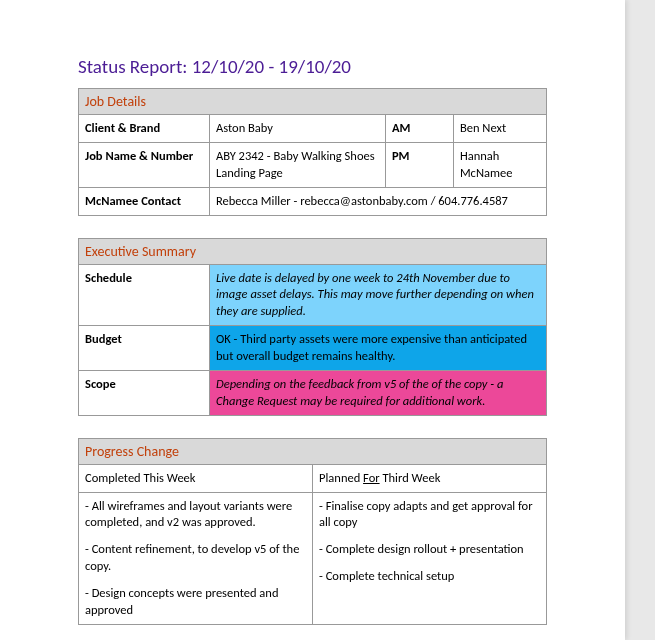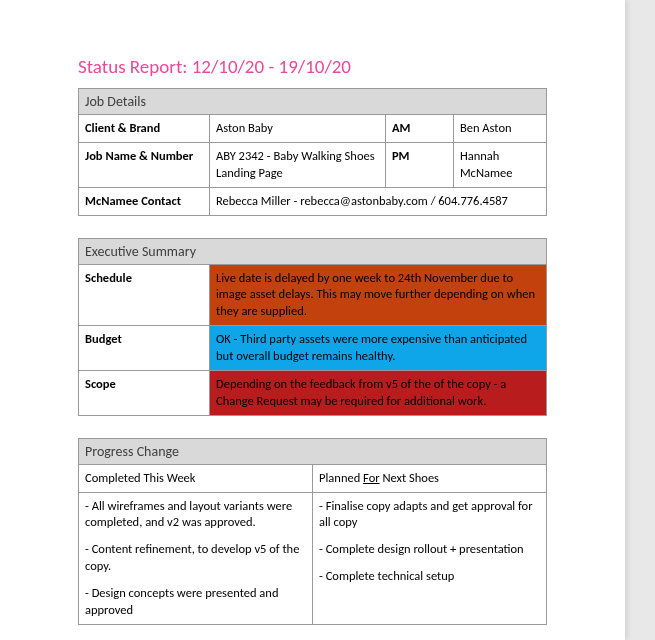--- a/index.html
+++ b/index.html
@@ -16,28 +16,28 @@
     margin: 0;
     padding: 55px 0 0 0;
     min-height: 640px;
     box-shadow: 2px 0 5px rgba(0,0,0,0.1);
     box-sizing: border-box;
   }
   .inner {
     padding: 0 78px 0 78px;
   }
   h1.title {
-    color: #ec4899;
+    color: #4c1d95;
     font-weight: 400;
     font-size: 19px;
     margin: 0 0 10px 0;
   }
   .section-header {
     background: #d9d9d9;
-    color: #404040;
+    color: #c2410c;
     font-size: 14px;
     padding: 4px 6px;
     border: 1px solid #999;
     border-bottom: none;
   }
   table {
     border-collapse: collapse;
     width: 100%;
     margin-bottom: 22px;
   }
@@ -54,23 +54,23 @@
   }
   .label-cell {
     font-weight: 700;
     width: 118px;
   }
   .am-pm-cell {
     width: 55px;
     font-weight: 700;
     margin-top: 48px;
   }
-  .status-red { background: #c2410c; }
+  .status-red { background: #7dd3fc; font-style: italic; }
   .status-green { background: #0ea5e9; }
-  .status-amber { background: #b91c1c; }
+  .status-amber { background: #ec4899; font-style: italic; }
   .progress-header th {
     font-weight: 400;
   }
   .progress-cell p {
     margin: 0 0 10px 0;
   }
   .progress-cell p:last-child { margin-bottom: 0; }
   .underline { text-decoration: underline; }
 </style>
 </head>
@@ -81,21 +81,21 @@
 
     <h1 class="title">Status Report: 12/10/20 - 19/10/20</h1>
 
     <div class="section-header">Job Details</div>
     <table>
       <tbody>
           <tr>
         <td class="label-cell">Client &amp; Brand</td>
         <td>Aston Baby</td>
         <td class="am-pm-cell">AM</td>
-        <td>Ben Aston</td>
+        <td>Ben Next</td>
       </tr>
       <tr>
         <td class="label-cell">Job Name &amp; Number</td>
         <td>ABY 2342 - Baby Walking Shoes Landing Page</td>
         <td class="am-pm-cell">PM</td>
         <td>Hannah McNamee</td>
       </tr>
       <tr>
         <td class="label-cell">McNamee Contact</td>
         <td colspan="3">Rebecca Miller - rebecca@astonbaby.com / 604.776.4587</td>
@@ -120,21 +120,21 @@
       </tr>
     </tbody>
       </table>
 
     <div class="section-header">Progress Change</div>
     <table>
       <tbody>
           <tr class="progress-header">
         <th style="width:50%">Completed This Week</th>
         <th style="width:50%">
-          <span>Planned </span><span class="underline">For</span><span> Next Shoes</span>
+          <span>Planned </span><span class="underline">For</span><span> Third Week</span>
         </th>
       </tr>
       <tr>
         <td class="progress-cell">
           <p>- All wireframes and layout variants were completed, and v2 was approved.</p>
           <p>- Content refinement, to develop v5 of the copy.</p>
           <p>- Design concepts were presented and approved</p>
         </td>
         <td class="progress-cell">
           <p>- Finalise copy adapts and get approval for all copy</p>

